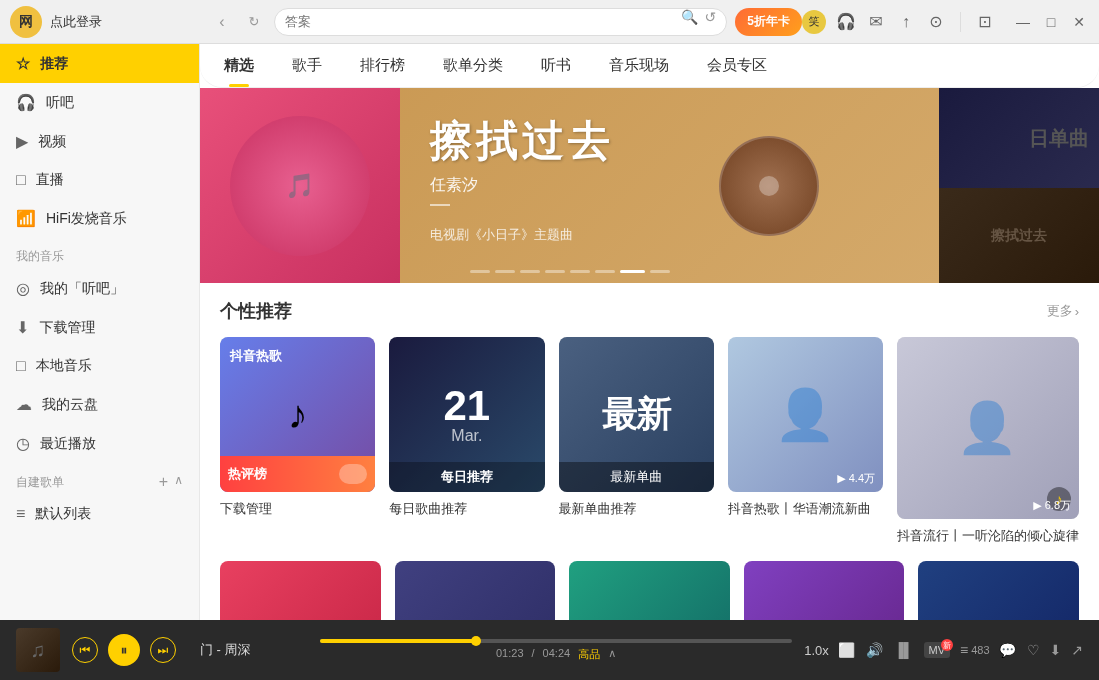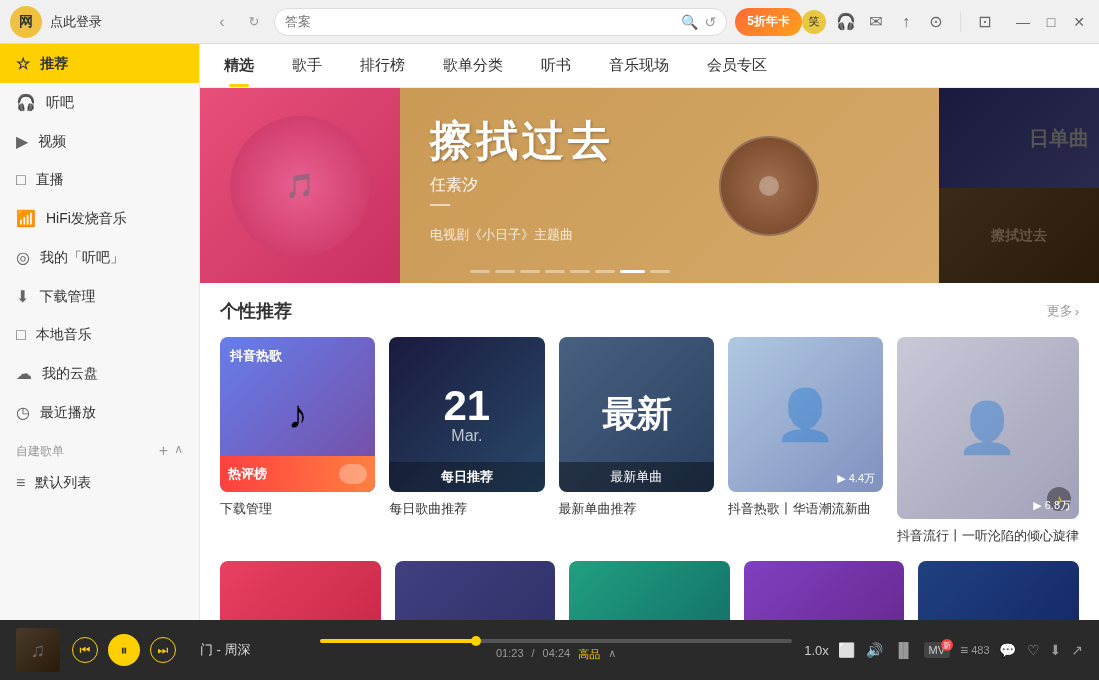--- a/index.html
+++ b/index.html
@@ -42,21 +42,20 @@
       display: flex; align-items: center; justify-content: center;
       color: #999; font-size: 16px; cursor: pointer;
     }
     .search-bar {
       flex: 1;
       height: 28px;
       background: white;
       border: 1px solid #ddd;
       border-radius: 14px;
       display: flex;
-      align-items: center;
       padding: 0 10px;
       gap: 6px;
     }
     .search-input {
       border: none; outline: none;
       font-size: 13px; color: #999;
       flex: 1; background: transparent;
     }
     .search-icon { color: #999; font-size: 14px; }
     .refresh-icon { color: #999; font-size: 14px; cursor: pointer; }
@@ -145,20 +144,21 @@
 
     
     .nav-tabs {
       display: flex;
       align-items: center;
       padding: 0 20px;
       border-bottom: 1px solid #eee;
       height: 44px;
       flex-shrink: 0;
       gap: 30px;
+      border-radius: 22px;
     }
     .nav-tab {
       font-size: 15px;
       color: #333;
       cursor: pointer;
       padding: 0 4px;
       height: 100%;
       display: flex;
       align-items: center;
       position: relative;
@@ -535,20 +535,21 @@
       <span>视频</span>
     </div>
     <div class="sidebar-item">
       <span class="sidebar-icon">□</span>
       <span>直播</span>
     </div>
     <div class="sidebar-item">
       <span class="sidebar-icon">📶</span>
       <span>HiFi发烧音乐</span>
     </div>
+    <div class="sidebar-section-label">我的音乐</div>
     <div class="sidebar-item">
       <span class="sidebar-icon">◎</span>
       <span>我的「听吧」</span>
     </div>
     <div class="sidebar-item">
       <span class="sidebar-icon">⬇</span>
       <span>下载管理</span>
     </div>
     <div class="sidebar-item">
       <span class="sidebar-icon">□</span>

